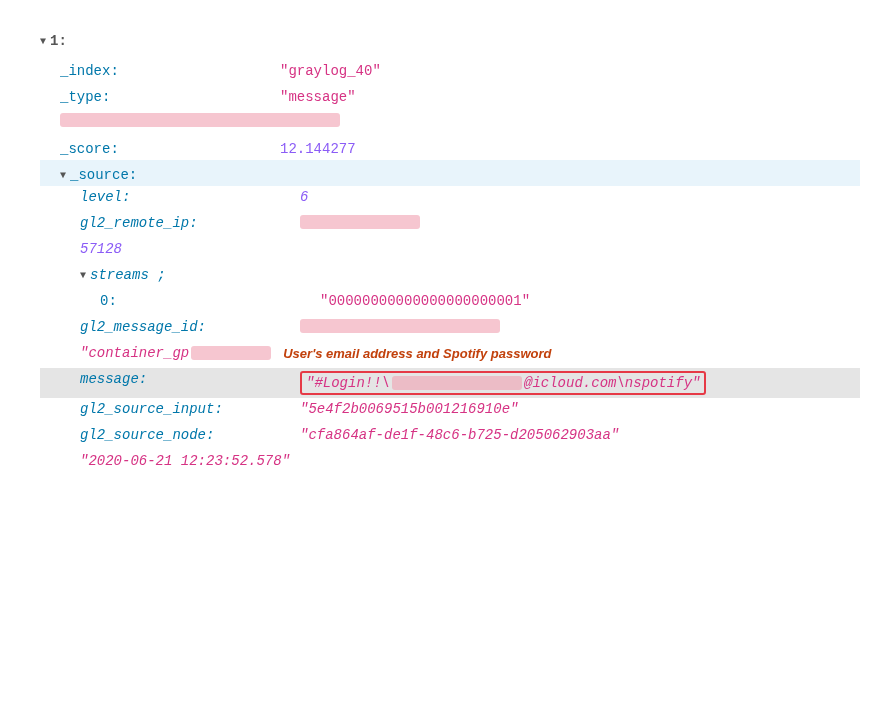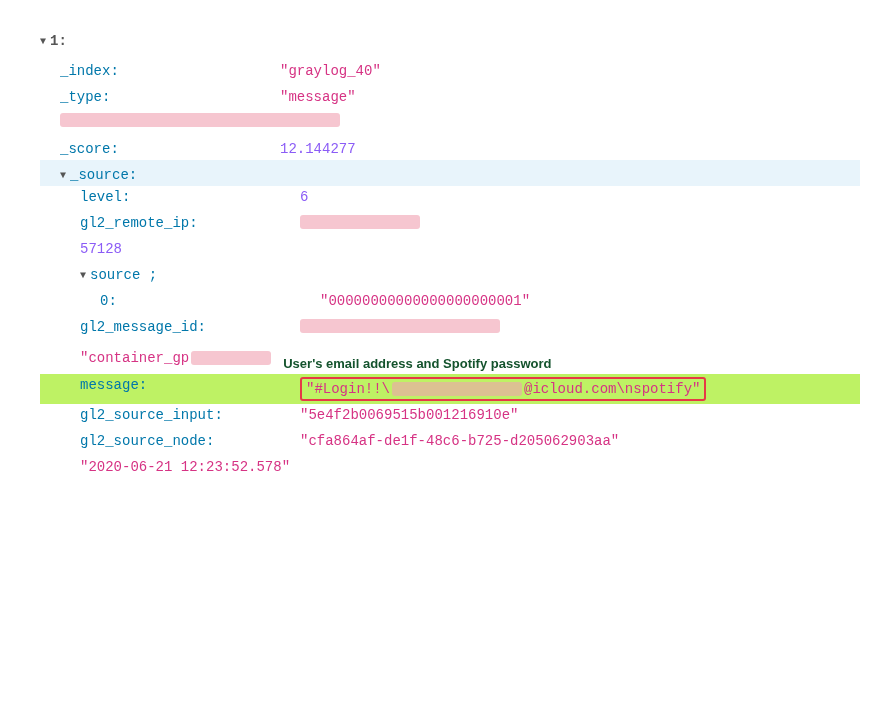--- a/index.html
+++ b/index.html
@@ -53,30 +53,29 @@
 
     .value-redacted {
       display: inline-block;
       background: #f0a0b0;
       border-radius: 3px;
       height: 14px;
       opacity: 0.6;
     }
 
     .indent-1 { padding-left: 20px; align-items: flex-end; }
-    .indent-2 { padding-left: 40px; }
+    .indent-2 { padding-left: 40px; font-style: italic; }
     .indent-3 { padding-left: 60px; }
 
     .annotation {
-      color: #14532d;
+      color: #c2410c;
       font-weight: bold;
       font-family: Arial, sans-serif;
       font-size: 13px;
       margin-left: 10px;
-      margin-top: 11px;
     }
 
     .message-box {
       border: 2px solid #e63946;
       border-radius: 3px;
       padding: 2px 4px;
       display: inline-flex;
       align-items: center;
     }
 
@@ -147,21 +146,21 @@
     </span>
   </div>
 
   <div class="row indent-2">
     <span class="value-number">57128</span>
   </div>
 
   <div class="row indent-2">
     <span class="key">
       <span class="triangle">▼</span>
-      <span>source ;</span>
+      <span>streams ;</span>
     </span>
   </div>
 
   <div class="row indent-3">
     <span class="key">
       <span>0:</span>
     </span>
     <span class="value-string">"00000000000000000000001"</span>
   </div>
 
@@ -175,21 +174,21 @@
   </div>
 
   <div class="row indent-2">
     <span style="display:flex; align-items:center; flex-wrap:wrap;">
       <span class="value-string">"container_gp</span>
       <span class="value-redacted" style="width:80px; margin: 0 2px;"></span>
       <span class="annotation">User's email address and Spotify password</span>
     </span>
   </div>
 
-  <div class="row indent-2" style="background: #bef264;">
+  <div class="row indent-2" style="background: #e5e5e5;">
     <span class="key">
       <span>message:</span>
     </span>
     <span class="message-box">
       <span class="value-string">"#Login!!\</span>
       <span class="value-redacted" style="width:130px; margin: 0 2px;"></span>
       <span class="value-string">@icloud.com\nspotify"</span>
     </span>
   </div>
 

